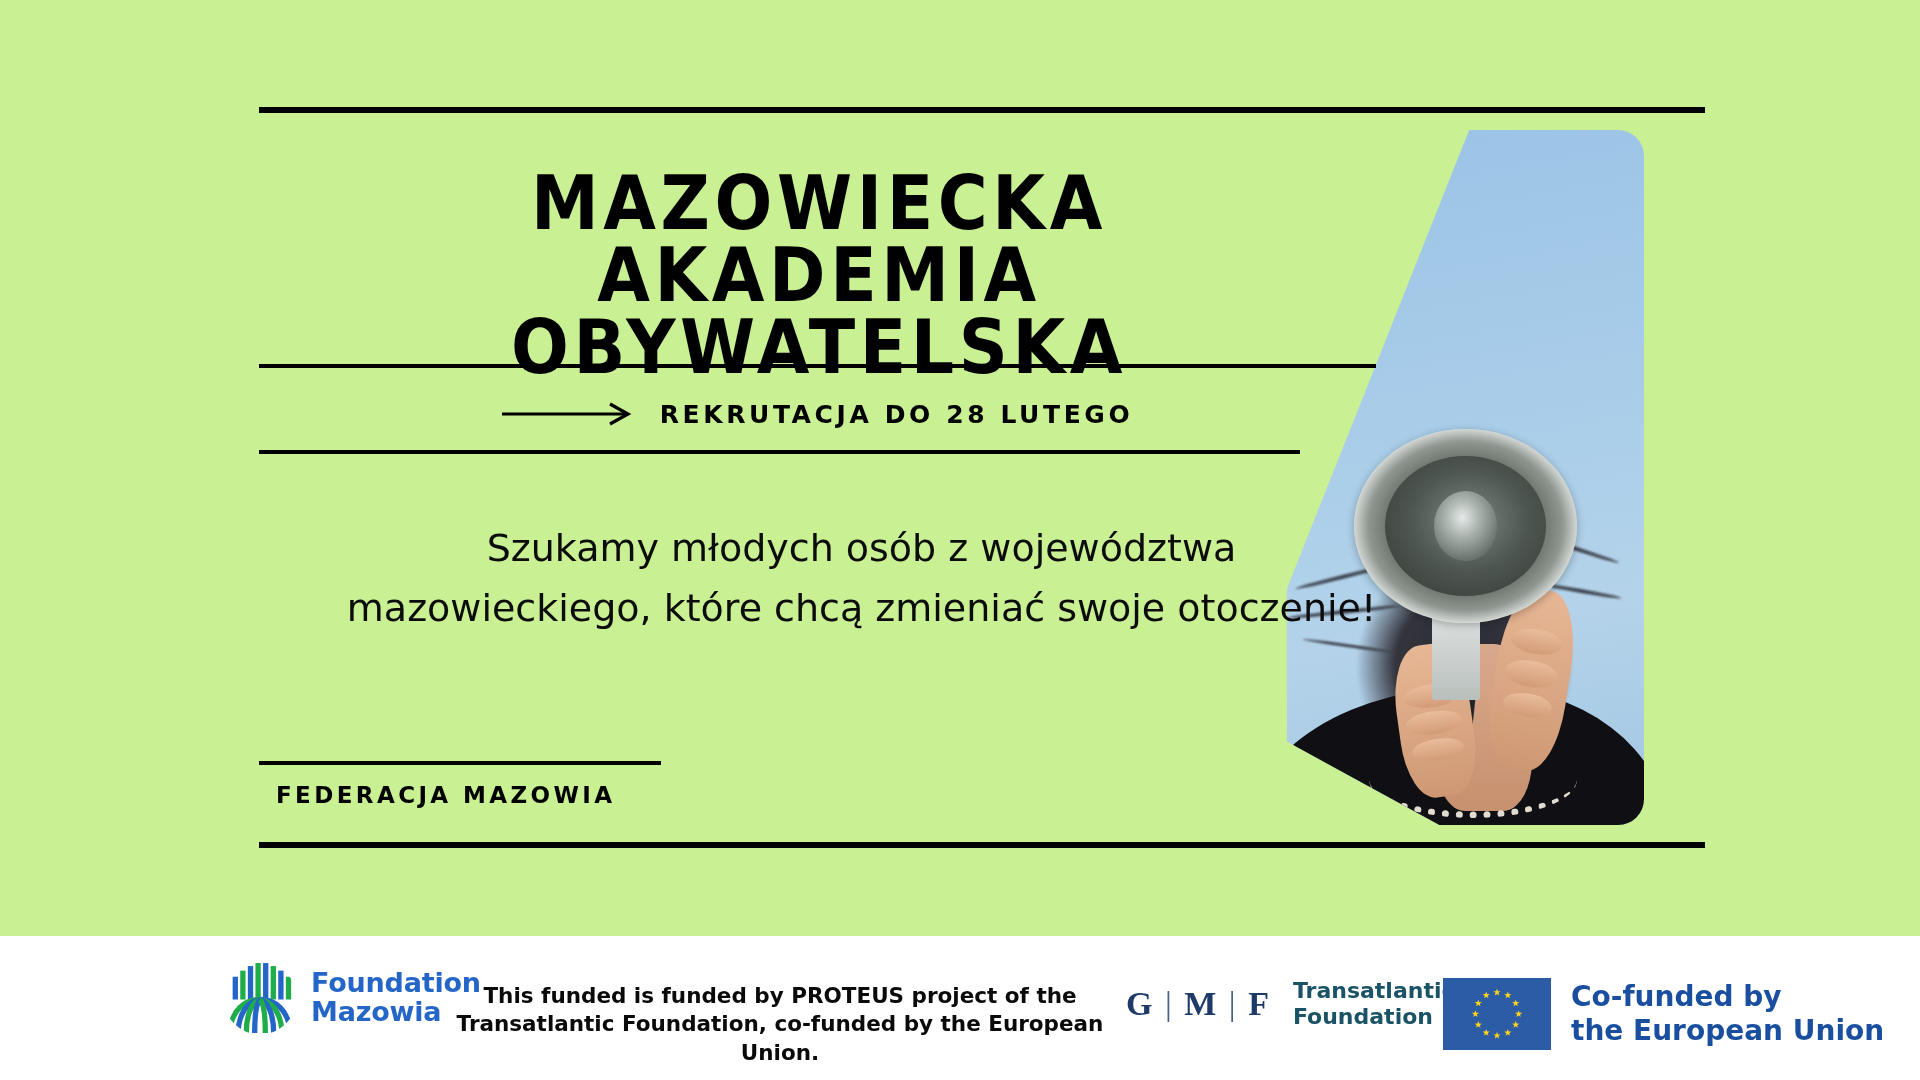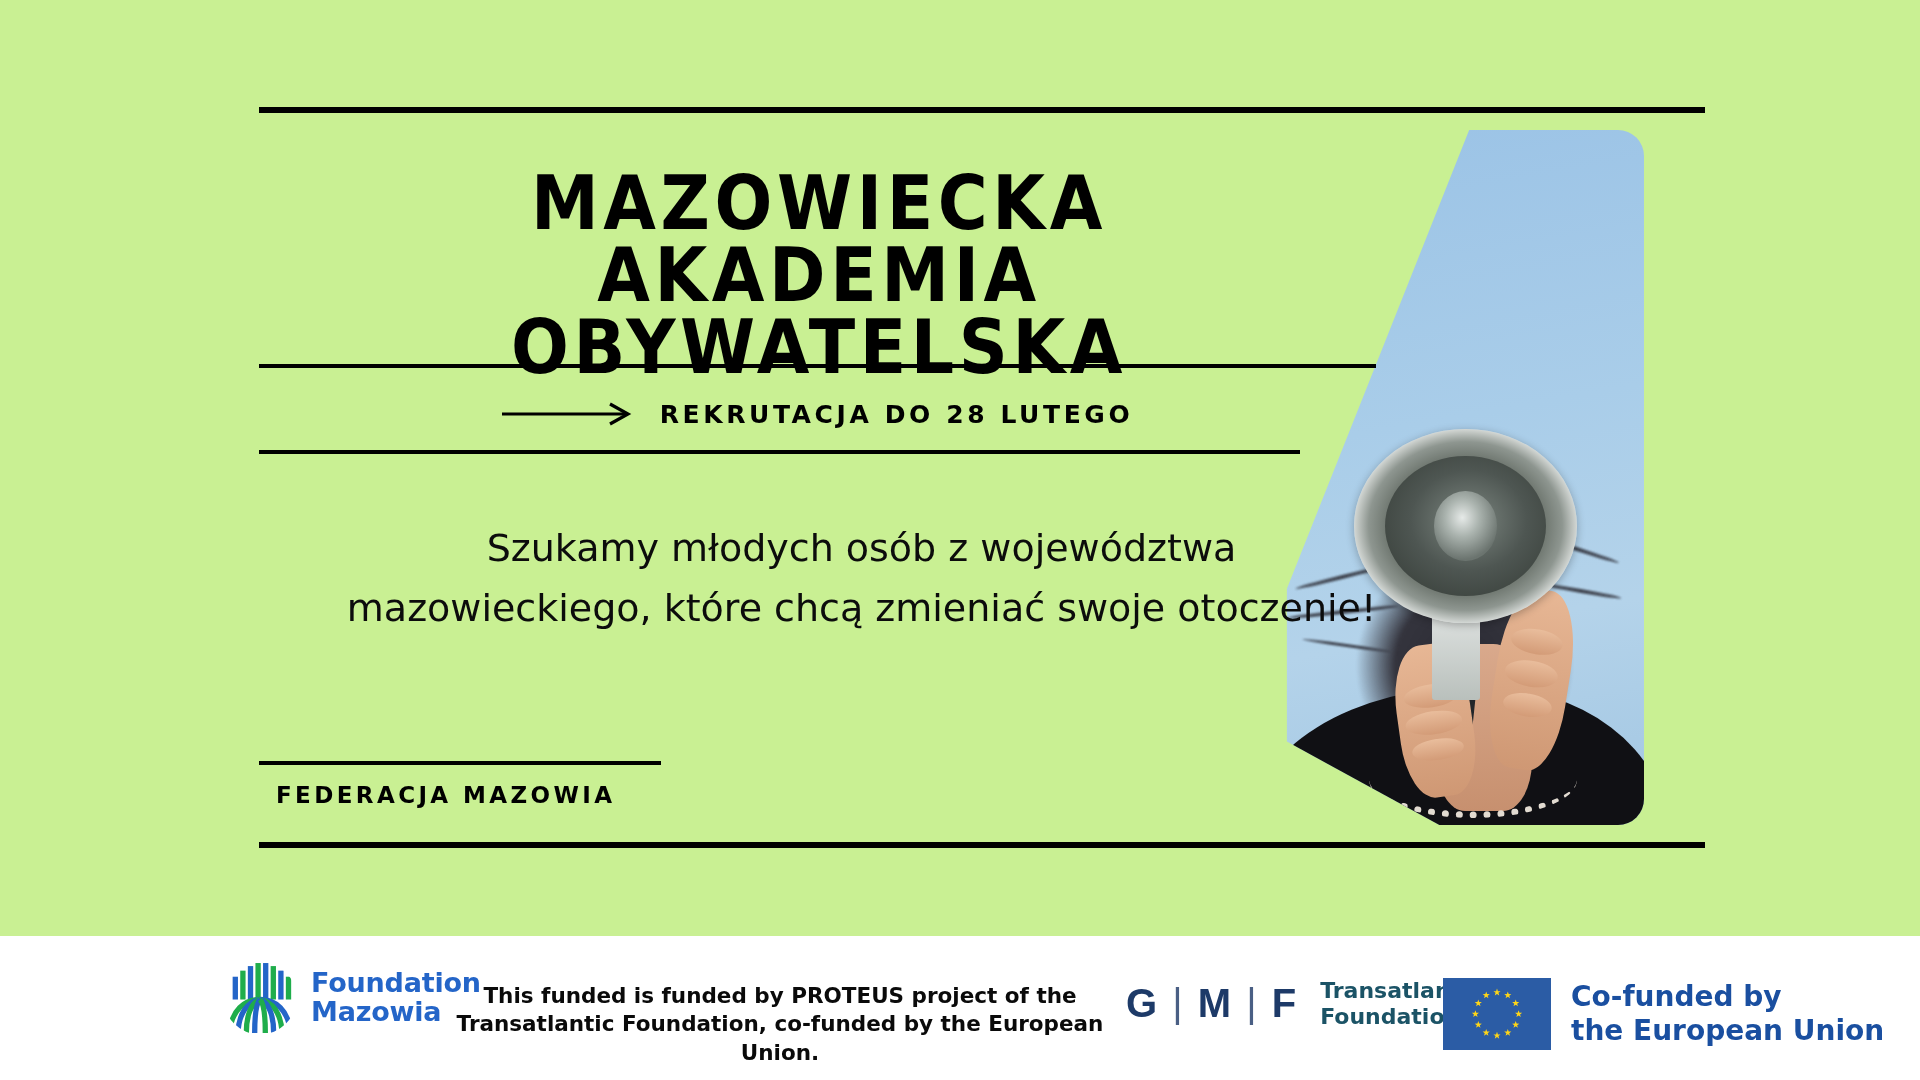--- a/index.html
+++ b/index.html
@@ -304,23 +304,23 @@
   
   .gmf-logo {
     position: absolute;
     left: 1126px;
     top: 42px;
     display: flex;
     align-items: center;
     gap: 22px;
   }
   .gmf-letters {
-    font-family: Liberation Sans, sans-serif;
-    font-weight: 700;
-    font-size: 40px;
+    font-family: Liberation Serif, serif;
+    font-weight: 700;
+    font-size: 34px;
     color: #1d3a68;
     letter-spacing: 2px;
     white-space: nowrap;
   }
   .gmf-sep { color: #4a5f84; font-weight: 400; }
   .gmf-words {
     font-family: "DejaVu Sans", sans-serif;
     font-weight: 700;
     font-size: 22px;
     line-height: 1.16;

